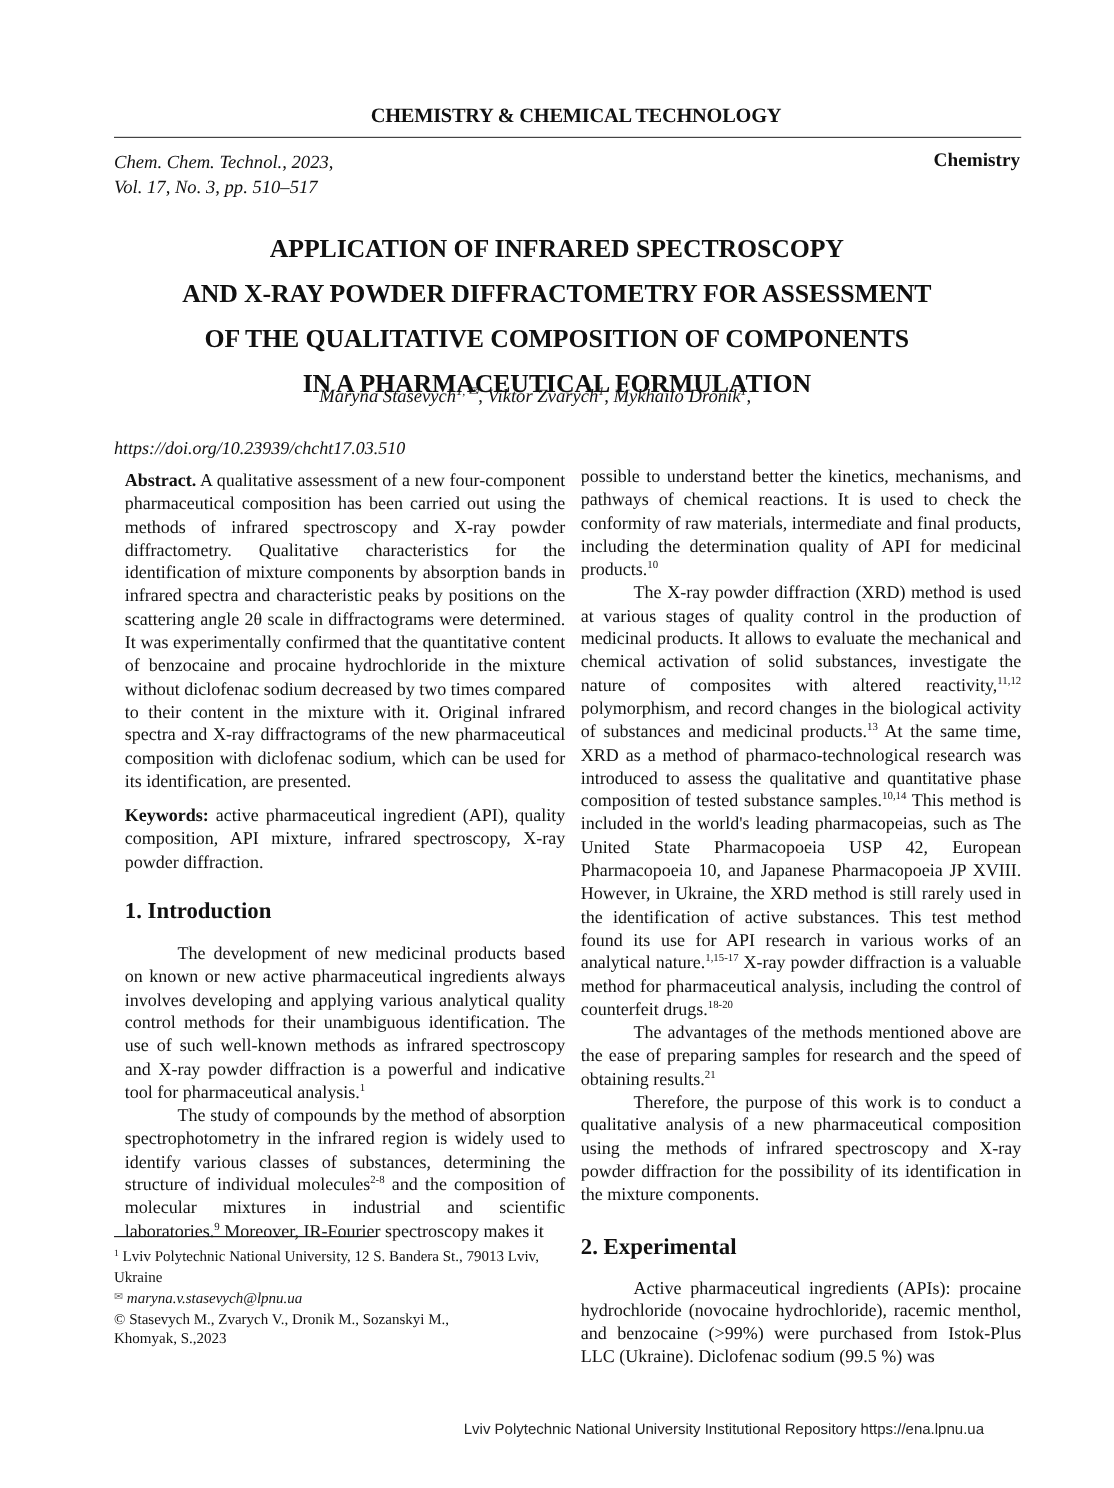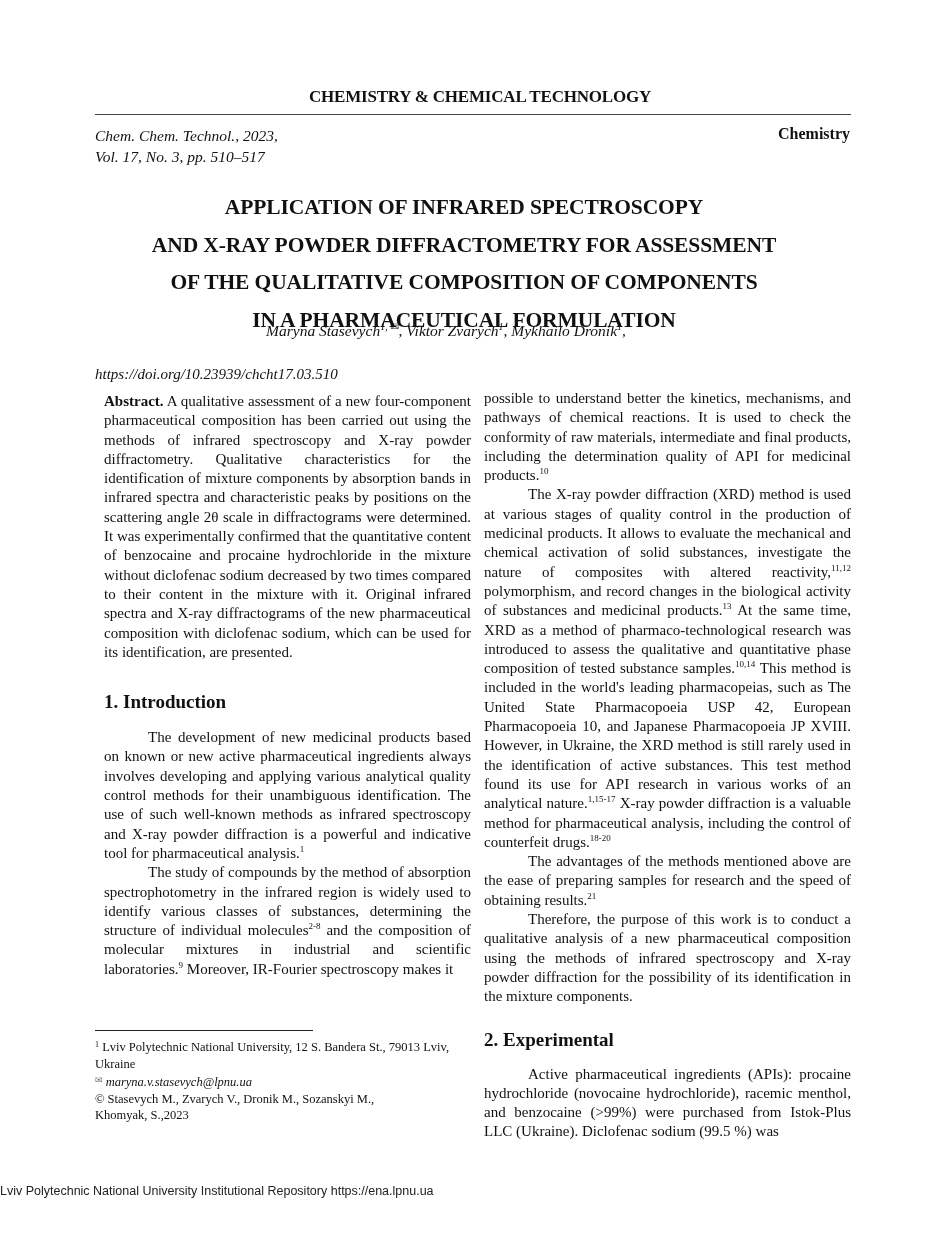--- a/index.html
+++ b/index.html
@@ -29,21 +29,21 @@
   .gap { height: 9px; }
 
   .h-section { font-family: Liberation Serif, serif; font-weight: bold; font-size: 19px; margin: 0; line-height: 22px; text-align: left; }
 
   .footnote-rule { position: absolute; top: 1030px; left: 95px; width: 218px; border-top: 1px solid #222; }
   .footnotes { position: absolute; top: 1039px; left: 95px; width: 370px; font-size: 12.5px; line-height: 16.5px; }
   .footnotes sup { font-size: 8px; vertical-align: 4px; line-height: 0; }
   .footnotes .email { font-style: italic; }
   .footnotes .env { font-size: 9px; color: #666; vertical-align: 3px; }
 
-  .repo-footer { position: absolute; top: 1184px; left: 0; width: 820px; text-align: left; font-family: "Liberation Sans", sans-serif; font-size: 12.5px; color: #222; }
+  .repo-footer { position: absolute; top: 1184px; left: 0; width: 820px; text-align: right; font-family: "Liberation Sans", sans-serif; font-size: 12.5px; color: #222; }
   .link { color: inherit; text-decoration: none; }
 </style>
 </head>
 <body>
 
 <div class="page">
 
   <div class="journal-name">CHEMISTRY &amp; CHEMICAL TECHNOLOGY</div>
   <div class="header-rule"></div>
 
@@ -66,20 +66,21 @@
       <span>Viktor Zvarych</span><sup>1</sup>,
       <span>Mykhailo Dronik</span><sup>1</sup>,
     </div>
   </div>
 
   <a class="doi link">https://doi.org/10.23939/chcht17.03.510</a>
 
   <div class="col col-left">
     <p><span class="label-bold">Abstract.</span><span> A qualitative assessment of a new four-component pharmaceutical composition has been carried out using the methods of infrared spectroscopy and X-ray powder diffractometry. Qualitative characteristics for the identification of mixture components by absorption bands in infrared spectra and characteristic peaks by positions on the scattering angle 2θ scale in diffractograms were determined. It was experimentally confirmed that the quantitative content of benzocaine and procaine hydrochloride in the mixture without diclofenac sodium decreased by two times compared to their content in the mixture with it. Original infrared spectra and X-ray diffractograms of the new pharmaceutical composition with diclofenac sodium, which can be used for its identification, are presented.</span></p>
     <div class="gap"></div>
+    <p><span class="label-bold">Keywords:</span><span> active pharmaceutical ingredient (API), quality composition, API mixture, infrared spectroscopy, X-ray powder diffraction.</span></p>
     <div style="height:20px"></div>
     <h2 class="h-section">1. Introduction</h2>
     <div style="height:15px"></div>
     <p class="indent"><span>The development of new medicinal products based on known or new active pharmaceutical ingredients always involves developing and applying various analytical quality control methods for their unambiguous identification. The use of such well-known methods as infrared spectroscopy and X-ray powder diffraction is a powerful and indicative tool for pharmaceutical analysis.</span><sup>1</sup></p>
     <p class="indent"><span>The study of compounds by the method of absorption spectrophotometry in the infrared region is widely used to identify various classes of substances, determining the structure of individual molecules</span><sup>2-8</sup><span> and the composition of molecular mixtures in industrial and scientific laboratories.</span><sup>9</sup><span id="p2c-left">&nbsp;Moreover, IR-Fourier spectroscopy makes it</span></p>
   </div>
 
   <div class="footnote-rule"></div>
   <div class="footnotes">
     <div><sup>1</sup><span> Lviv Polytechnic National University, 12 S. Bandera St., 79013 Lviv, Ukraine</span></div>

